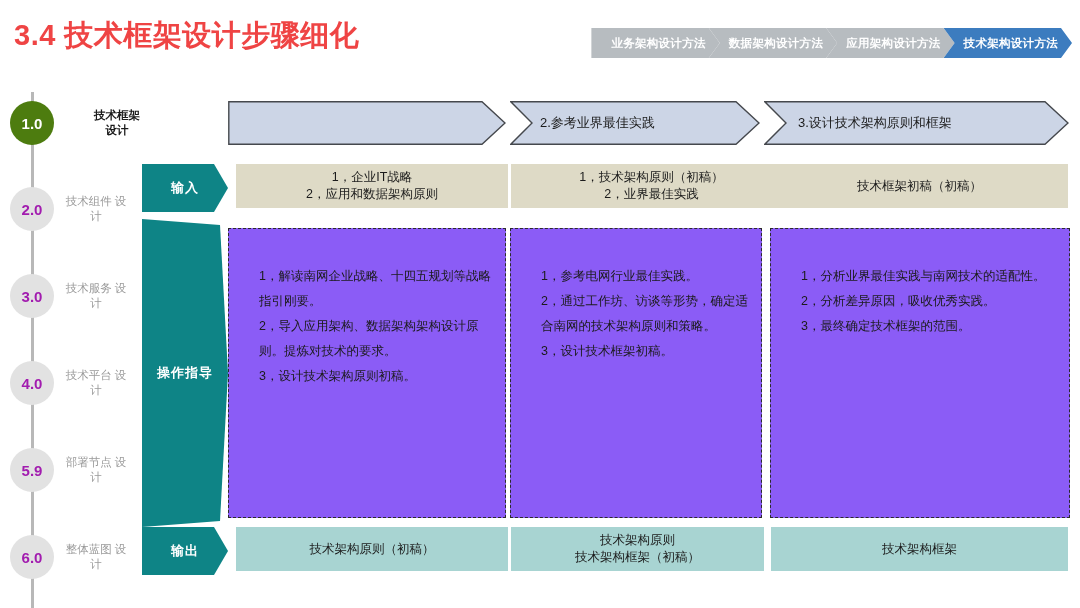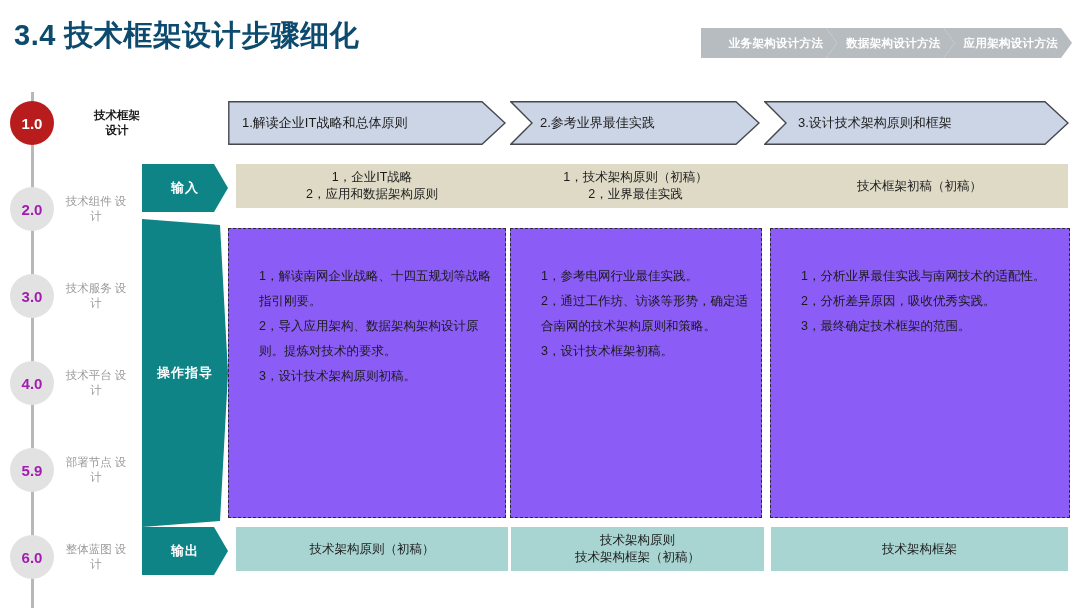--- a/index.html
+++ b/index.html
@@ -17,21 +17,21 @@
   }
 
   
   .page-title {
     position: absolute;
     left: 14px;
     top: 16px;
     font-size: 29px;
     font-weight: bold;
     letter-spacing: 0.5px;
-    color: #0c4a6e;
+    color: #ef4444;
     white-space: nowrap;
   }
 
   
   .breadcrumb {
     position: absolute;
     right: 8px;
     top: 28px;
     display: flex;
     align-items: stretch;
@@ -48,21 +48,21 @@
     font-weight: bold;
     color: #ffffff;
     background: #b7bcc0;
     margin-left: -11px;
     clip-path: polygon(0 0, calc(100% - 11px) 0, 100% 50%, calc(100% - 11px) 100%, 0 100%, 11px 50%);
     white-space: nowrap;
     letter-spacing: 0.3px;
   }
   .crumb:first-child {
     margin-left: 15px;
-    padding-left: 28px;
+    padding-left: 20px;
     clip-path: polygon(0 0, calc(100% - 11px) 0, 100% 50%, calc(100% - 11px) 100%, 0 100%);
   }
   .crumb.active {
     background: #3c7cbf;
     z-index: 5;
   }
 
   
   .rail-line {
     position: absolute;
@@ -90,21 +90,21 @@
     font-weight: bold;
     display: flex;
     align-items: center;
     justify-content: center;
     margin-left: 10px;
     flex: 0 0 auto;
     position: relative;
     z-index: 3;
   }
   .rail-item.active .rail-bubble {
-    background: #b91c1c;
+    background: #4d7c0f;
     color: #ffffff;
   }
   .rail-label {
     margin-left: 11px;
     font-size: 11.5px;
     line-height: 15px;
     color: #9a9a9a;
     text-align: center;
     width: 62px;
   }
@@ -208,20 +208,23 @@
 <div class="breadcrumb">
   <div class="crumb">
     <span>业务架构设计方法</span>
   </div>
   <div class="crumb">
     <span>数据架构设计方法</span>
   </div>
   <div class="crumb">
     <span>应用架构设计方法</span>
   </div>
+  <div class="crumb active">
+    <span>技术架构设计方法</span>
+  </div>
 </div>
 
 <div class="rail-line"></div>
 
 <div class="rail-item active" style="top:92px">
   <div class="rail-bubble">1.0</div>
   <div class="rail-label">技术框架
 设计</div>
 </div>
 <div class="rail-item" style="top:178px">
@@ -257,42 +260,41 @@
   <span>操作指导</span>
 </div>
 <div class="row-tab band" id="tab-output">
   <span>输出</span>
 </div>
 
 <div class="chev-wrap" style="left:228px; width:278px">
   <svg class="chev-svg" width="278" height="44" viewBox="0 0 278 44">
     <path d="M0.8,0.8 H254 L277,22 L254,43.2 H0.8 Z" fill="#ccd5e6" stroke="#45484d" stroke-width="1.4"></path>
   </svg>
-  <div class="chev-text" style="left:14px">1.解读企业IT战略和总体原则</div>
 </div>
 
 <div class="chev-wrap" style="left:510px; width:250px">
   <svg class="chev-svg" width="250" height="44" viewBox="0 0 250 44">
     <path d="M0.8,0.8 H226 L249,22 L226,43.2 H0.8 L22,22 Z" fill="#ccd5e6" stroke="#45484d" stroke-width="1.4"></path>
   </svg>
   <div class="chev-text" style="left:30px">2.参考业界最佳实践</div>
 </div>
 
 <div class="chev-wrap" style="left:764px; width:305px">
   <svg class="chev-svg" width="305" height="44" viewBox="0 0 305 44">
     <path d="M0.8,0.8 H281 L304,22 L281,43.2 H0.8 L22,22 Z" fill="#ccd5e6" stroke="#45484d" stroke-width="1.4"></path>
   </svg>
   <div class="chev-text" style="left:34px">3.设计技术架构原则和框架</div>
 </div>
 
 <div class="input-band" style="left:236px; width:272px">
   <span>1，企业IT战略
 2，应用和数据架构原则</span>
 </div>
-<div class="input-band" style="left:495px; width:281px">
+<div class="input-band" style="left:511px; width:281px">
   <span>1，技术架构原则（初稿）
 2，业界最佳实践</span>
 </div>
 <div class="input-band" style="left:771px; width:297px">
   <span>技术框架初稿（初稿）</span>
 </div>
 
 <div class="guide-box" style="left:228px; width:278px">
   <span>1，解读南网企业战略、十四五规划等战略指引刚要。
 2，导入应用架构、数据架构架构设计原则。提炼对技术的要求。

